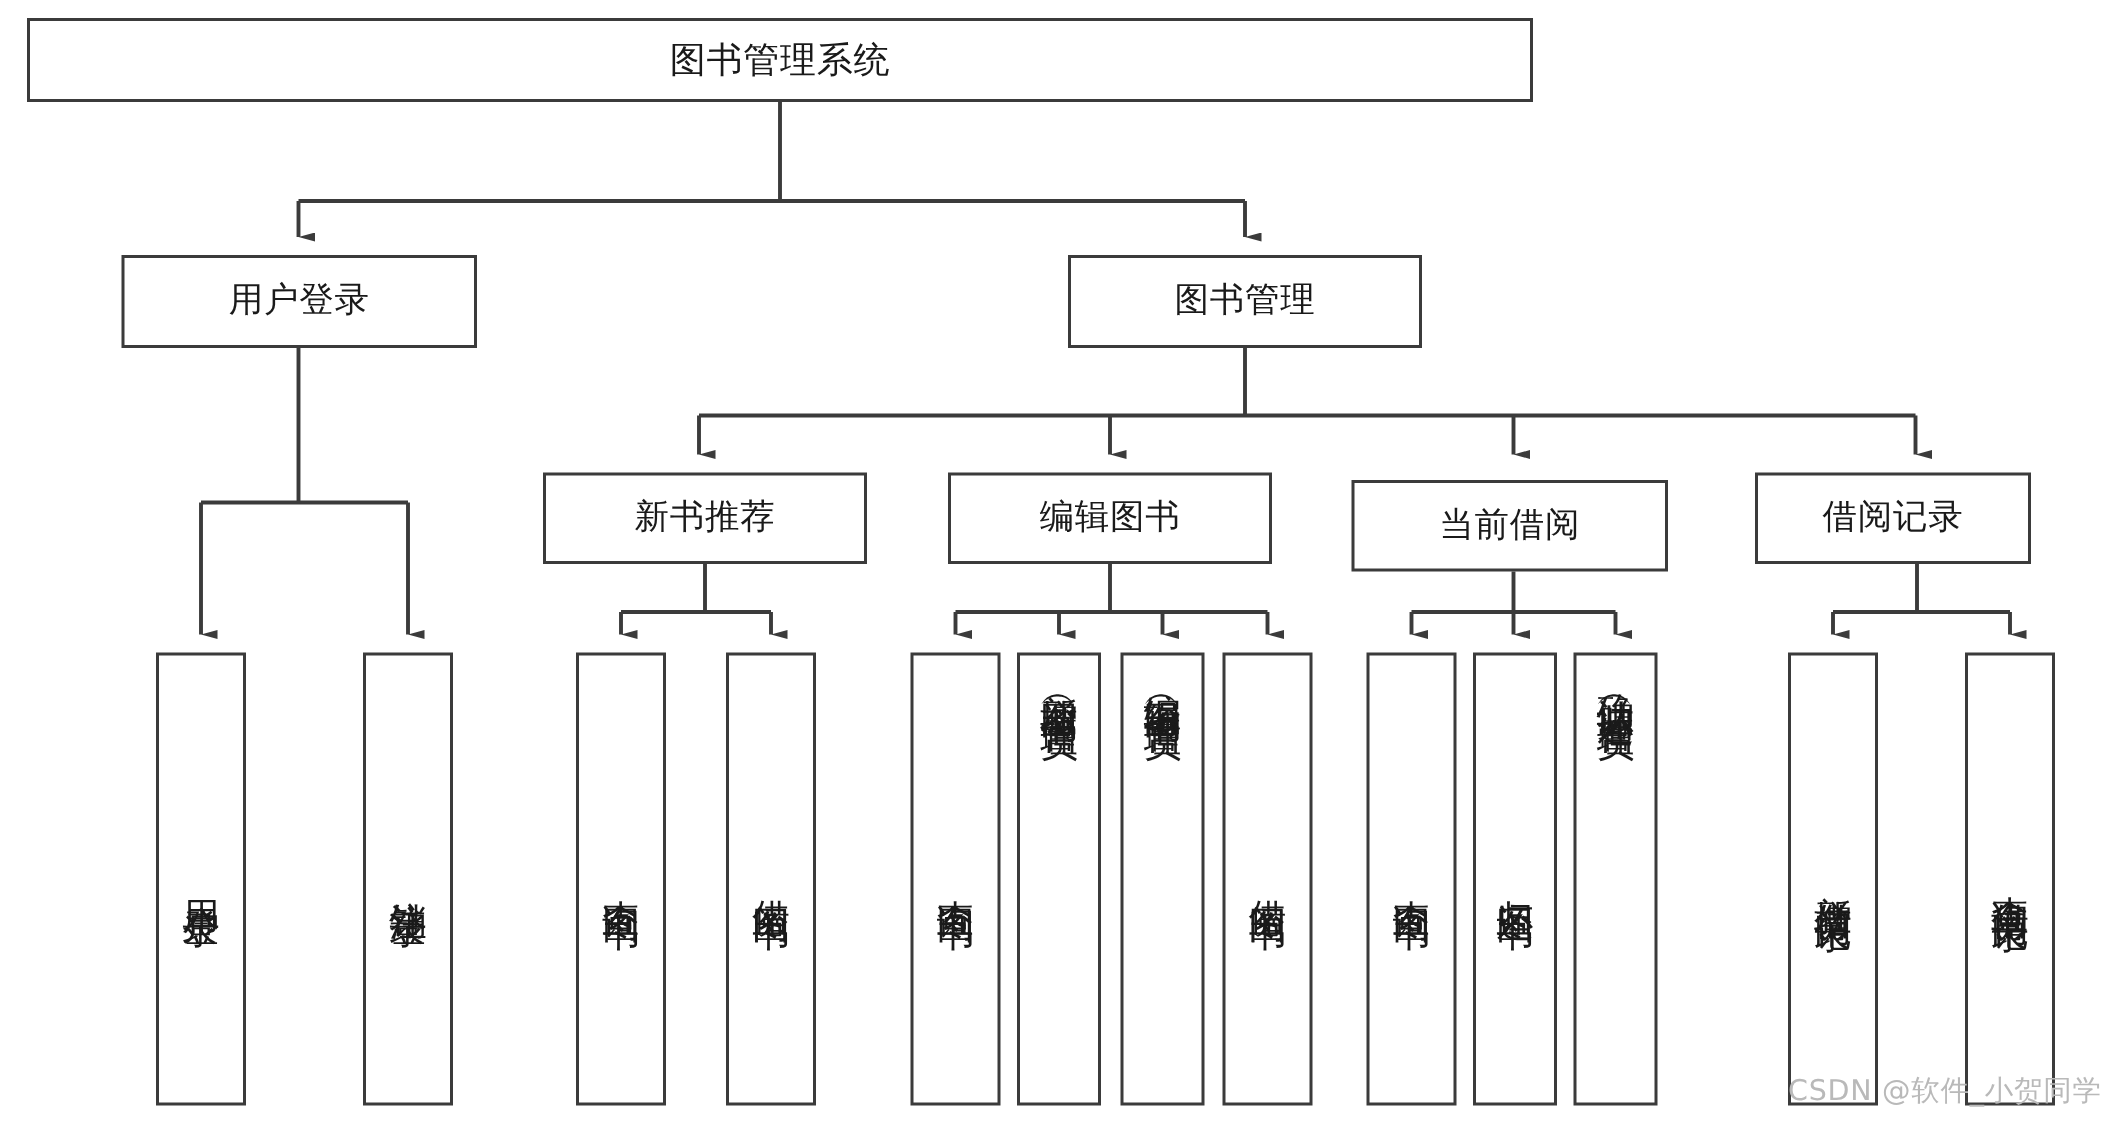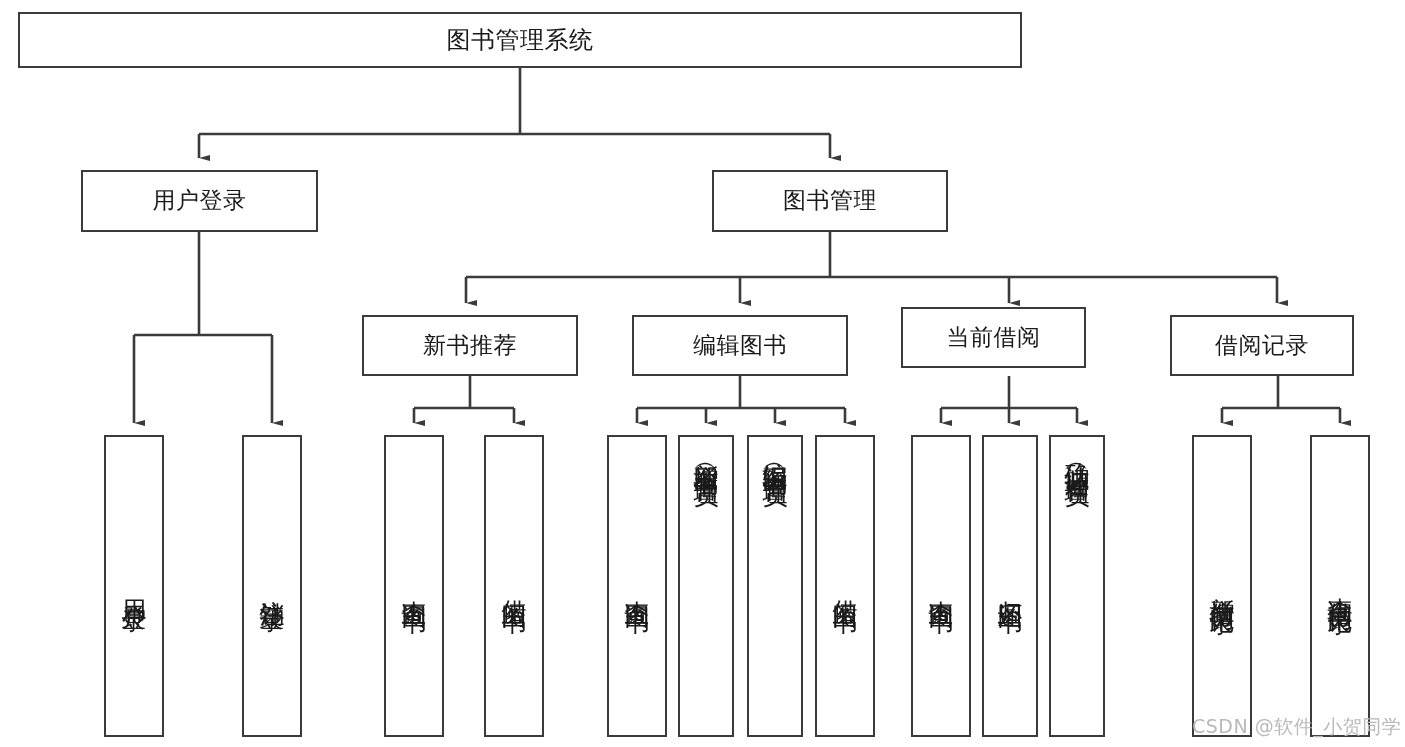--- a/index.html
+++ b/index.html
@@ -139,21 +139,21 @@
   <div class="node horiz" style="left:712px; top:170px; width:236px; height:62px;">
     <span class="label">图书管理</span>
   </div>
 
   <div class="node horiz" style="left:362px; top:315px; width:216px; height:61px;">
     <span class="label">新书推荐</span>
   </div>
   <div class="node horiz" style="left:632px; top:315px; width:216px; height:61px;">
     <span class="label">编辑图书</span>
   </div>
-  <div class="node horiz" style="left:901px; top:307px; width:185px; height:61px;">
+  <div class="node horiz" style="left:901px; top:320px; width:211px; height:61px;">
     <span class="label">当前借阅</span>
   </div>
   <div class="node horiz" style="left:1170px; top:315px; width:184px; height:61px;">
     <span class="label">借阅记录</span>
   </div>
 
   <div class="node vert centered" style="left:104px; top:435px; width:60px; height:302px;">
     <span class="label">用户登录</span>
   </div>
   <div class="node vert centered" style="left:242px; top:435px; width:60px; height:302px;">

